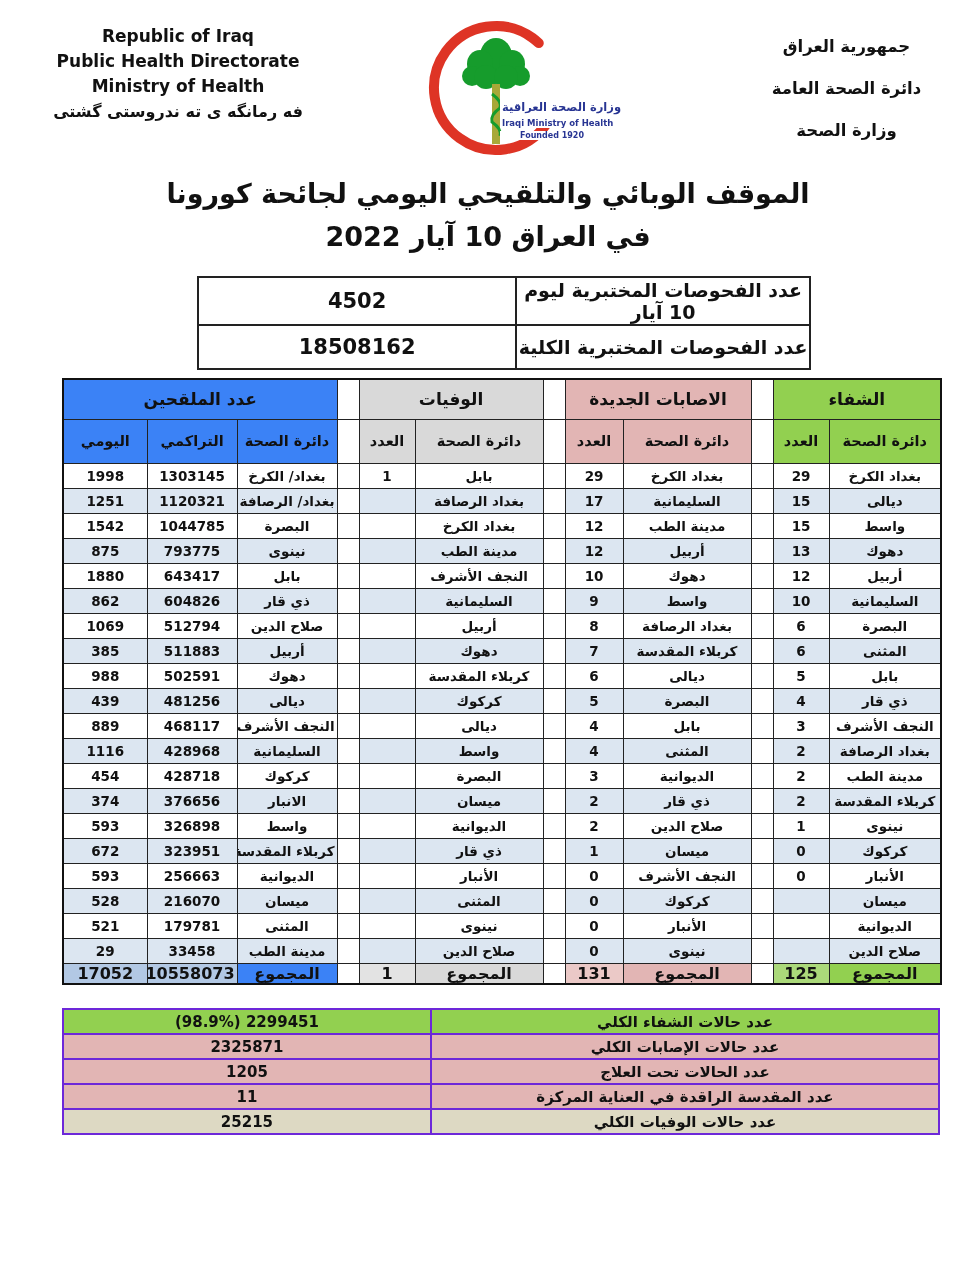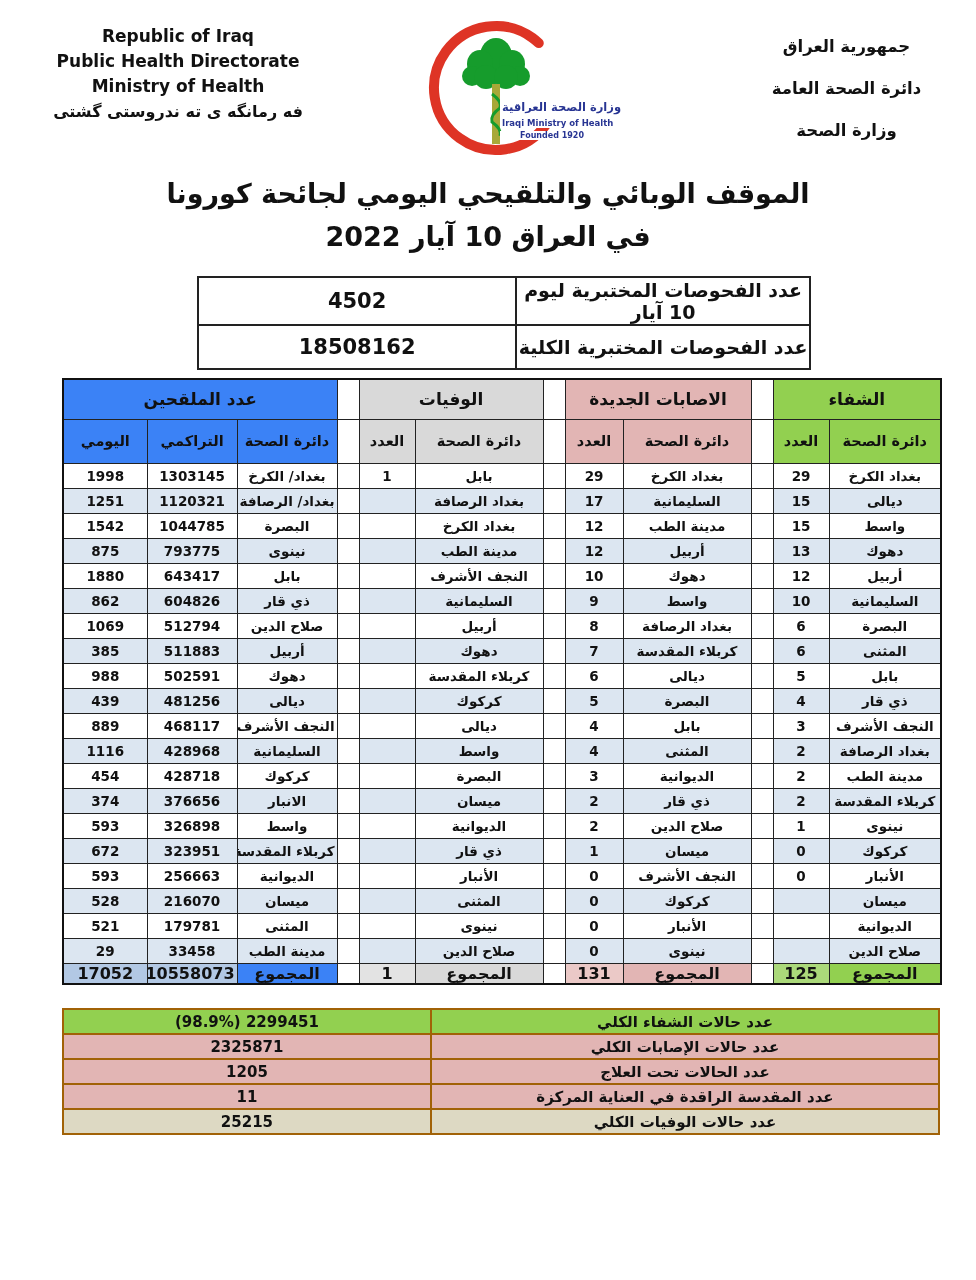--- a/index.html
+++ b/index.html
@@ -53,21 +53,21 @@
   .sp, .c-sp { background:#ffffff; }
   tr.alt td.c-name, tr.alt td.c-num { background:#DCE6F1; }
   .totl-green { background:#ABD97A; }
   .totl-pink  { background:#EBC9C7; }
   .totl-gray  { background:#E3E3E3; }
   .totl-blue  { background:#B2C8E4; }
 
   
   .summary { position:absolute; top:1008px; left:62px; width:878px; border-collapse:collapse;
              direction:rtl; table-layout:fixed; border:2px solid #222; }
-  .summary td { border:2px solid #a16207; height:25px; text-align:center; vertical-align:middle;
+  .summary td { border:2px solid #6d28d9; height:25px; text-align:center; vertical-align:middle;
              font-size:15px; }
   .summary .s-label { width:58%; }
   .summary .s-value { width:42%; }
   tr.tone-green td { background:#92D050; }
   tr.tone-pink td  { background:#E2B5B4; }
   tr.tone-tan td   { background:#DDD9C3; }
 </style>
 </head>
 <body>
 

